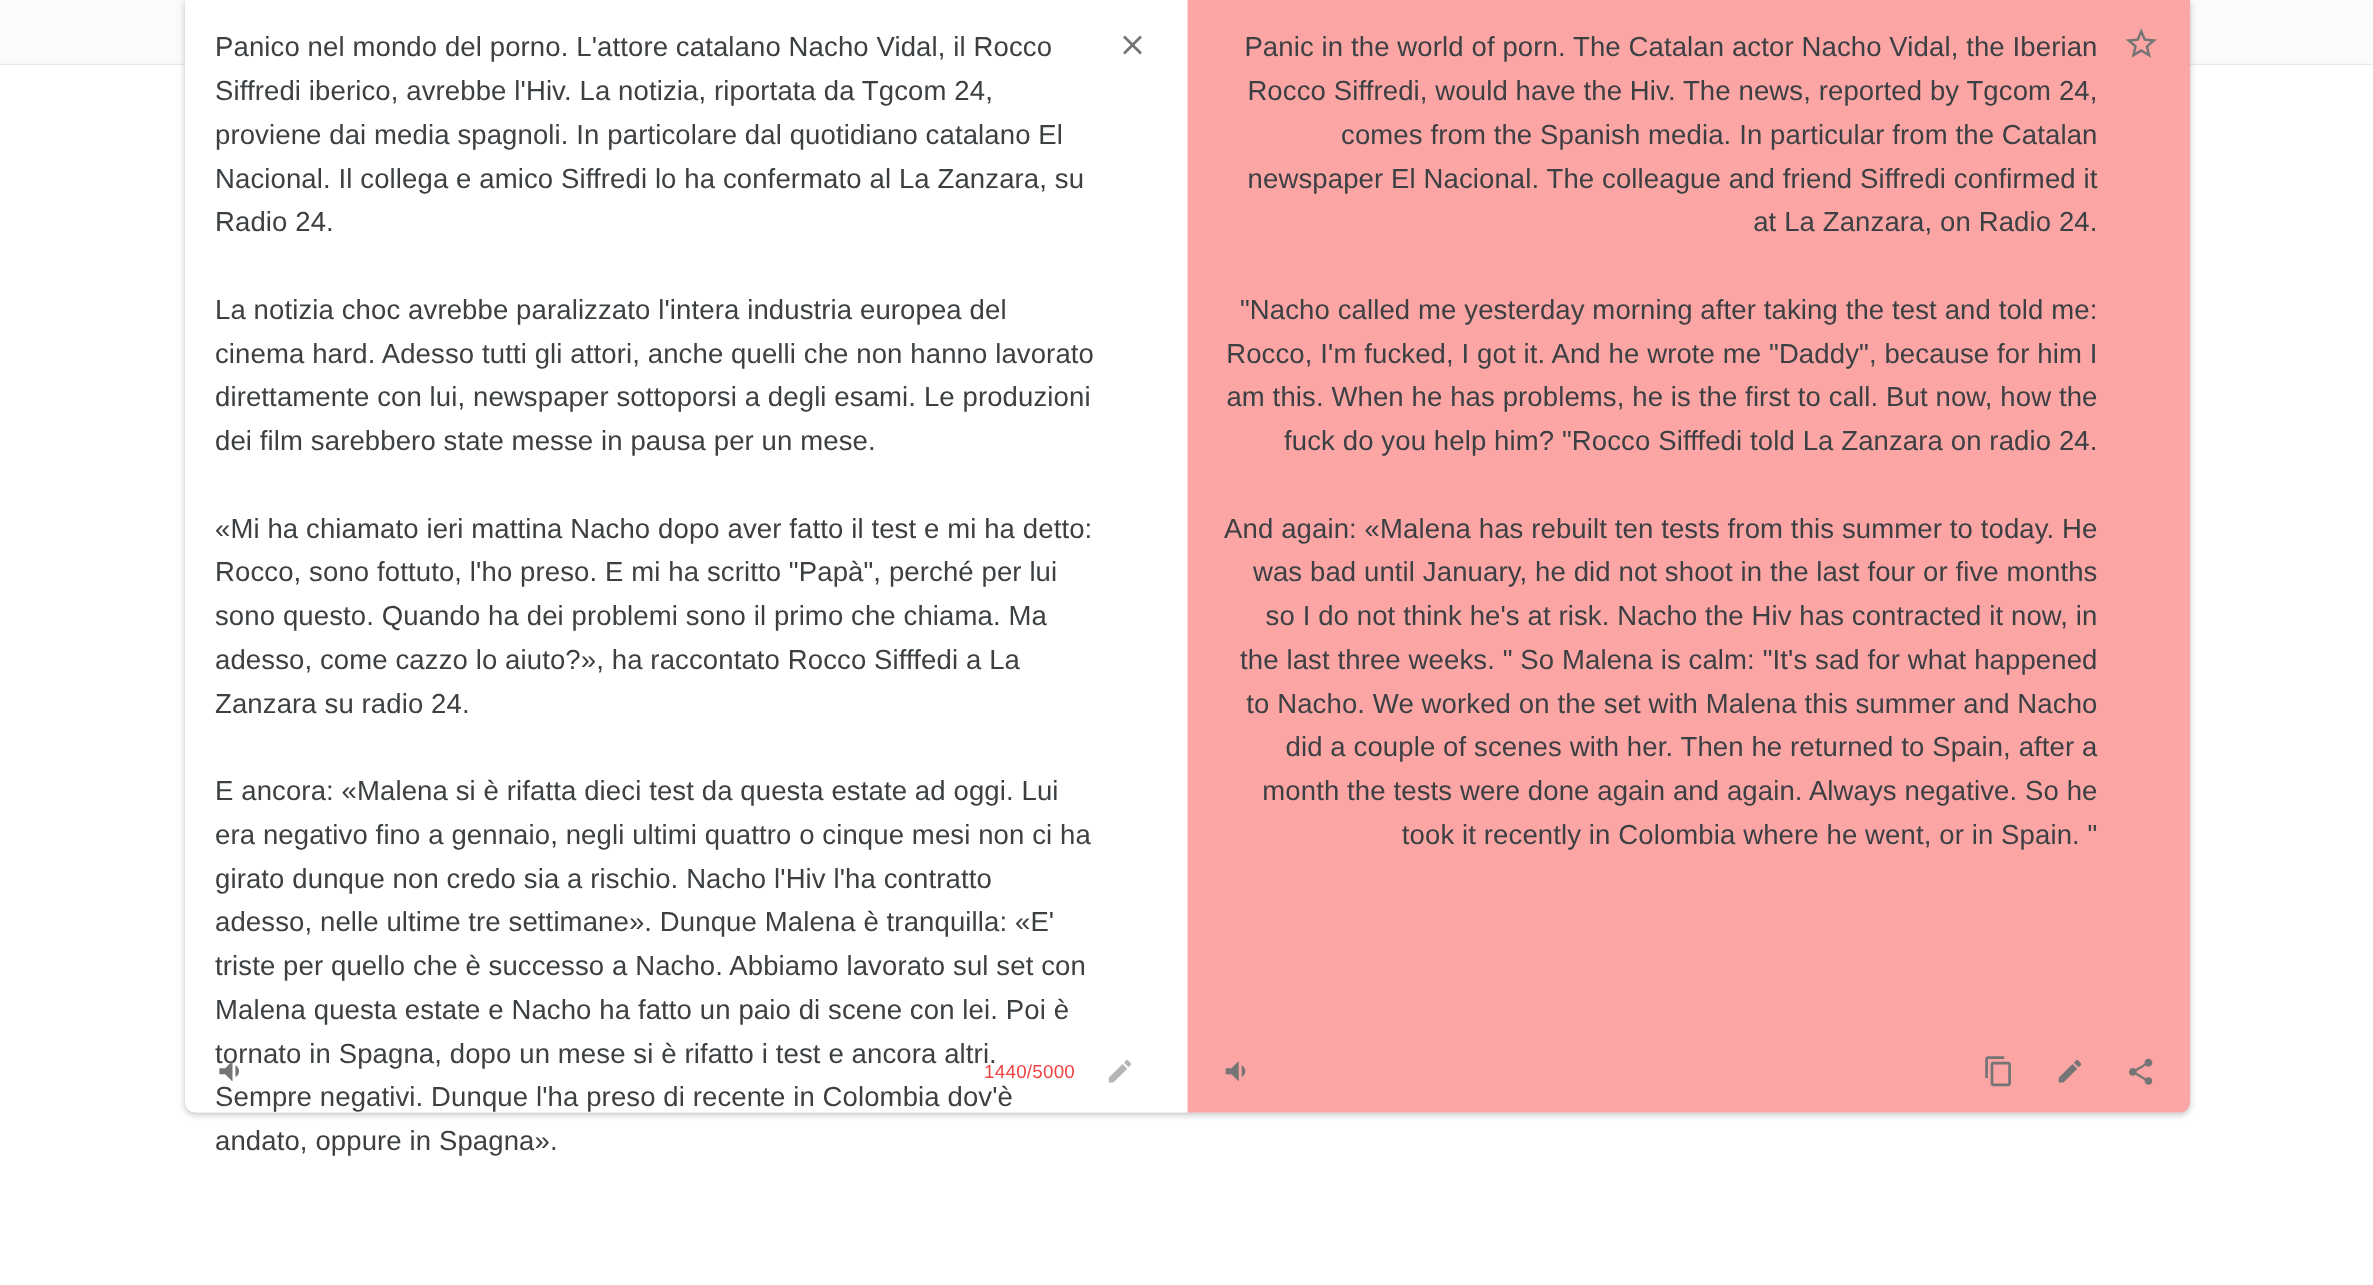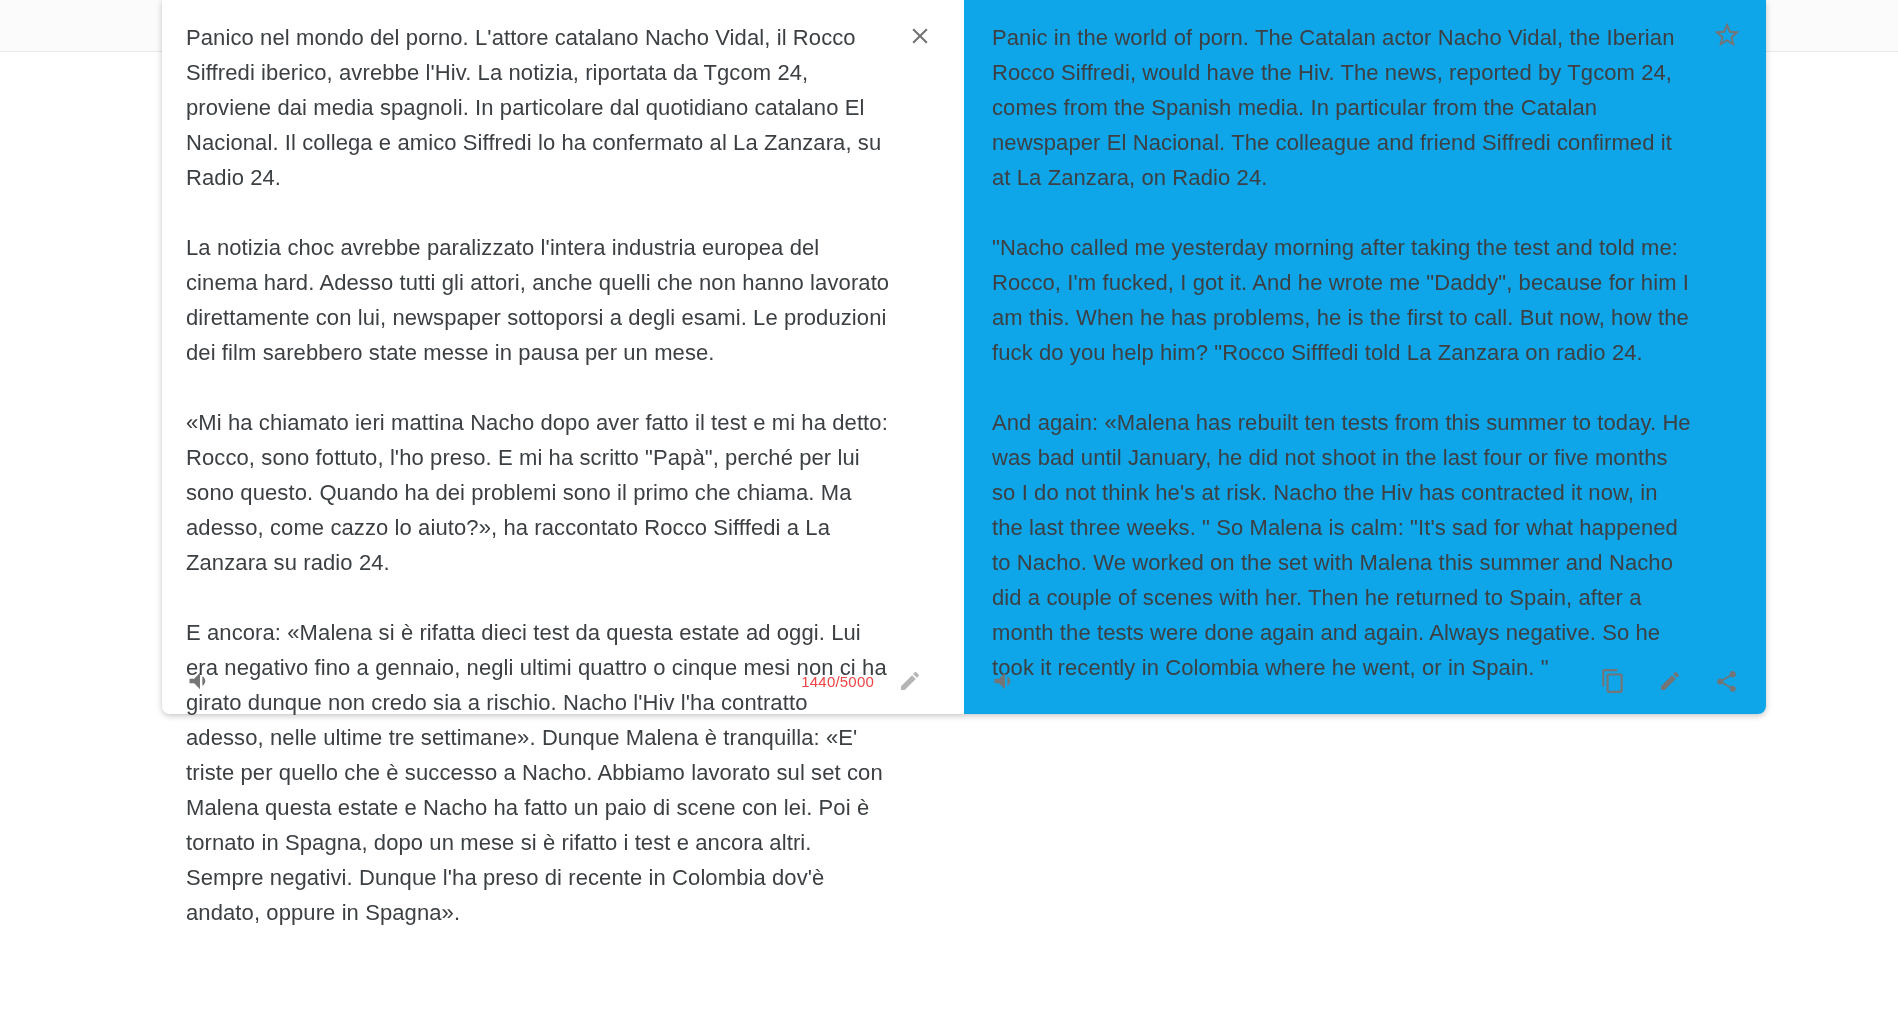--- a/index.html
+++ b/index.html
@@ -12,30 +12,29 @@
   }
   
   .header-strip {
     position: absolute; top: 0; left: 0; right: 0;
     height: 52px;
     background: #fbfbfb;
     border-bottom: 1px solid #e8e8e8;
   }
   .card {
     position: absolute; top: 0; left: 148px;
-    width: 1604px; height: 714px;
+    width: 1604px; height: 890px;
     display: flex;
     border-radius: 0 0 8px 8px;
     box-shadow: 0 2px 6px rgba(0,0,0,0.22), 0 0 1px rgba(0,0,0,0.12);
     background: #ffffff;
-    margin-left: 14px;
   }
   .panel { position: relative; width: 802px; height: 100%; }
   .panel.source { background: #ffffff; border-radius: 0 0 0 8px; }
-  .panel.target { background: #0ea5e9; border-radius: 0 0 8px 0; }
+  .panel.target { background: #fca5a5; border-radius: 0 0 8px 0; text-align: right; }
 
   .text-area {
     position: absolute; top: 20px; left: 24px; width: 704px;
     font-size: 22px; line-height: 35px; color: #3c4043;
     letter-spacing: 0.1px;
   }
   .panel.target .text-area { left: 28px; width: 700px; }
   .text-area p { margin: 0 0 35px 0; }
   .text-area p:last-child { margin-bottom: 0; }
 

